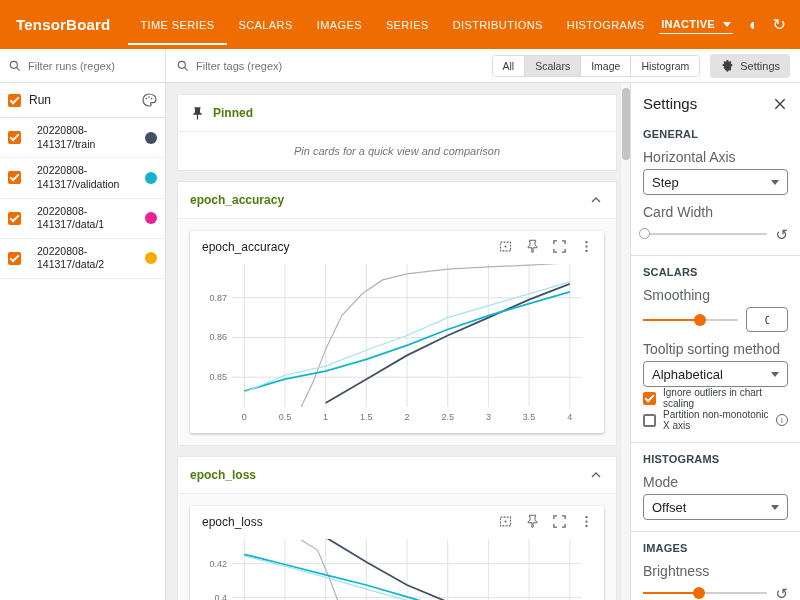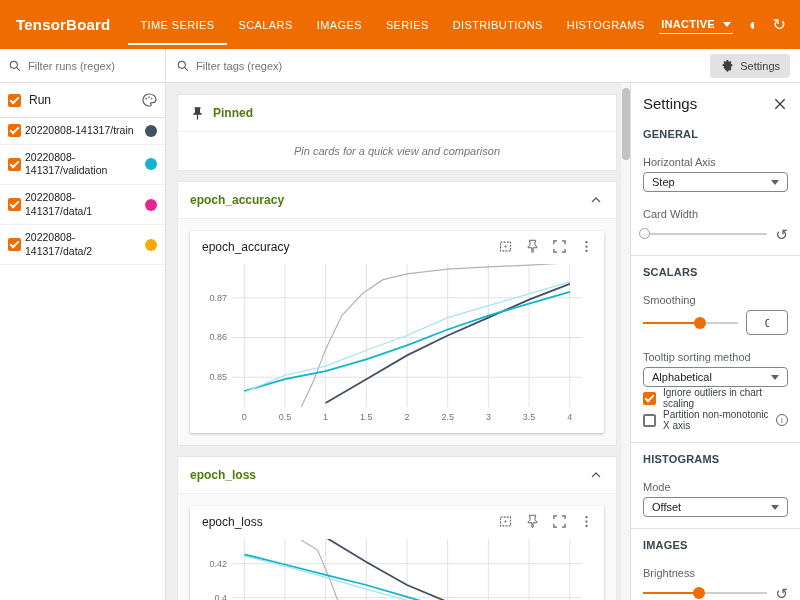--- a/index.html
+++ b/index.html
@@ -20,21 +20,21 @@
   .app{display:flex;height:560px}
   .runs-panel{width:166px;border-right:1px solid #e0e0e0;background:#fff;display:flex;flex-direction:column;flex:none}
   .right-col{flex:1;display:flex;flex-direction:column;min-width:0}
   .body-row{flex:1;display:flex;min-height:0}
 
   
   .searchrow{height:34px;display:flex;align-items:center;gap:6px;padding:0 8px;border-bottom:1px solid #e0e0e0}
   .searchrow input{border:0;outline:0;flex:1;font-size:11px;font-family:inherit;min-width:0;background:transparent;color:#202124}
   .runs-head{display:flex;align-items:center;gap:8px;padding:9px 8px;border-bottom:1px solid #e0e0e0;font-size:12px;color:#202124}
   .runs-head .sp{flex:1}
-  .run-row{display:flex;align-items:center;gap:4px;padding:6px 8px;border-bottom:1px solid #f1f1f1;cursor:pointer}
+  .run-row{display:flex;align-items:center;gap:16px;padding:6px 8px;border-bottom:1px solid #f1f1f1;cursor:pointer}
   .run-name{font-size:10.5px;line-height:1.3;color:#202124;flex:1;word-break:break-word}
   .dot{width:12px;height:12px;border-radius:50%;flex:none}
 
   
   .cb{width:13px;height:13px;border:2px solid #757575;border-radius:2px;display:inline-flex;align-items:center;justify-content:center;flex:none;background:#fff;cursor:pointer}
   .cb.checked{background:#ef6c00;border-color:#ef6c00}
   .cb.checked::after{content:"";width:7px;height:3px;border-left:2px solid #fff;border-bottom:2px solid #fff;transform:rotate(-45deg);margin-top:-2px}
 
   
   .toolbar{height:34px;background:#fff;border-bottom:1px solid #e0e0e0;display:flex;align-items:center;padding:0 10px;gap:10px}
@@ -62,22 +62,22 @@
 
   
   .sbar{position:absolute;top:0;right:0;width:10px;height:100%;background:#f6f6f6;border-left:1px solid #ececec}
   .sbar .thumb{position:absolute;top:5px;left:1px;width:8px;height:72px;background:#c3c3c3;border-radius:4px;cursor:pointer}
 
   
   .settings{width:170px;flex:none;border-left:1px solid #e0e0e0;background:#fff;padding:8px 12px;overflow:hidden}
   .settings-title{display:flex;align-items:center;font-size:15px;color:#202124;padding:4px 0 6px 0}
   .settings-title .sp{flex:1}
   .sec-h{font-size:11px;font-weight:700;color:#37474f;margin-top:10px;letter-spacing:.2px}
-  .lbl{font-size:11px;color:#5f6368;margin-top:16px;margin-bottom:4px;display:flex;align-items:center;gap:4px}
-  .select{height:20px;border:1px solid #80868b;border-radius:4px;display:flex;align-items:center;justify-content:space-between;padding:0 8px;font-size:11px;color:#202124;background:#fff;cursor:pointer}
+  .lbl{font-size:14px;color:#5f6368;margin-top:9px;margin-bottom:4px;display:flex;align-items:center;gap:4px}
+  .select{height:26px;border:1px solid #80868b;border-radius:4px;display:flex;align-items:center;justify-content:space-between;padding:0 8px;font-size:13px;color:#202124;background:#fff;cursor:pointer}
   .caret-g{width:0;height:0;border-left:4px solid transparent;border-right:4px solid transparent;border-top:5px solid #5f6368}
   .sliderrow{display:flex;align-items:center;gap:8px;margin-top:2px}
   .slider{position:relative;height:20px;flex:1;cursor:pointer}
   .slider .track{position:absolute;left:0;right:0;top:9px;height:2px;background:#cfcfcf}
   .slider .fill{position:absolute;left:0;top:9px;height:2px;background:#ef6c00}
   .slider .thumb{position:absolute;top:4px;width:12px;height:12px;border-radius:50%;background:#ef6c00;transform:translateX(-6px)}
   .slider.gray .thumb{background:#fdfdfd;border:1px solid #9e9e9e;width:11px;height:11px}
   .reset{font-size:15px;color:#5f6368;line-height:1;cursor:pointer;flex:none}
   .valbox{width:42px;height:25px;border:1px solid #80868b;border-radius:4px;font-size:11px;font-family:Liberation Sans, sans-serif;padding:0 18px;color:#202124}
   .divider{height:1px;background:#e0e0e0;margin:11px -12px 0 -12px}
@@ -156,20 +156,26 @@
   <div class="right-col">
 
     <div class="toolbar">
       <div class="searchtags">
         <svg class="ic" width="14" height="14" viewBox="0 0 24 24">
             <circle cx="10" cy="10" r="6" fill="none" stroke="#5f6368" stroke-width="2"></circle>
             <line x1="14.5" y1="14.5" x2="20" y2="20" stroke="#5f6368" stroke-width="2"></line>
           </svg>
         <input placeholder="Filter tags (regex)" style="">
       </div>
+      <div class="chipgroup">
+          <button class="chip">All</button>
+          <button class="chip hover">Scalars</button>
+          <button class="chip">Image</button>
+          <button class="chip">Histogram</button>
+        </div>
       <button class="settings-btn">
         <svg class="ic" width="14" height="14" viewBox="0 0 24 24">
             <path d="M12 8a4 4 0 1 0 0 8 4 4 0 0 0 0-8zm9 4l2-.5v-3L20.5 8l-.8-2 1.3-1.8-2.1-2.1L17 3.4l-2-.8-.5-2.5h-3L11 2.6 9 3.4 7.2 2.1 5.1 4.2 6.4 6l-.8 2-2.5.5v3l2.5.5.8 2-1.3 1.8 2.1 2.1L9 20.6l2 .8.5 2.5h3l.5-2.5 2-.8 1.8 1.3 2.1-2.1L19.6 18l.8-2z" transform="scale(0.85) translate(2,2)" fill="#3c4043"></path>
           </svg>
         <span>Settings</span>
       </button>
     </div>
 
     <div class="body-row">
 

